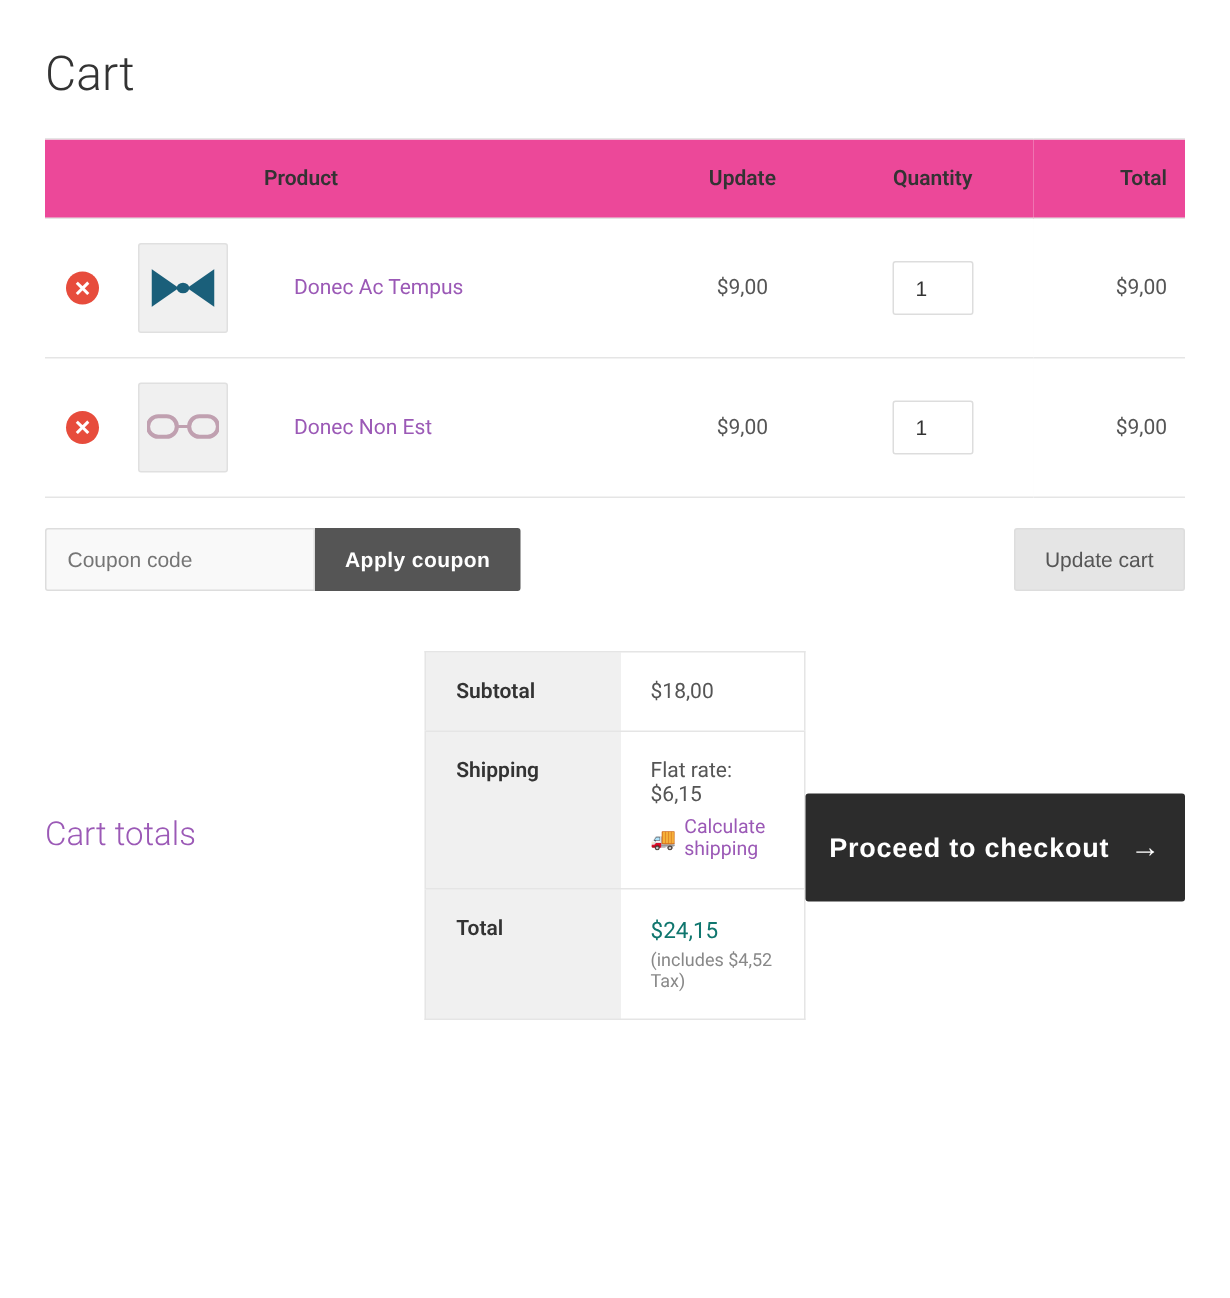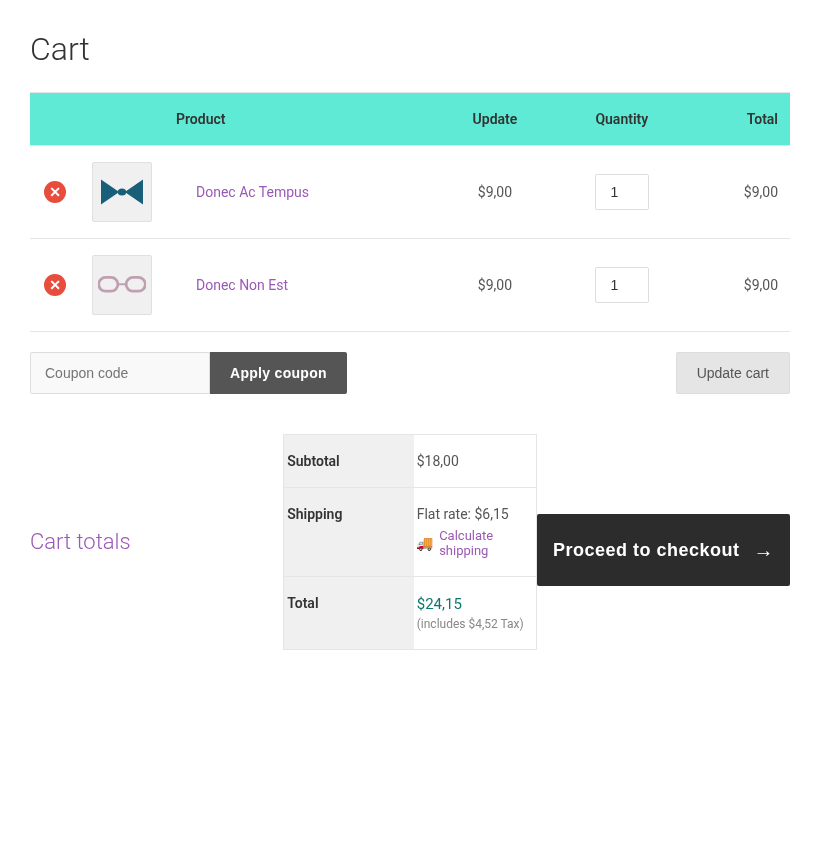--- a/index.html
+++ b/index.html
@@ -30,21 +30,21 @@
     }
     .cart-table thead tr {
       border-top: 1px solid #e5e5e5;
       border-bottom: 1px solid #e5e5e5;
     }
     .cart-table th {
       padding: 18px 12px;
       text-align: left;
       font-weight: 600;
       color: #333;
-      background: #5eead4;
+      background: #ec4899;
     }
     .cart-table th.col-remove { width: 50px; }
     .cart-table th.col-image { width: 80px; }
     .cart-table th.col-product { }
     .cart-table th.col-price { text-align: center; }
     .cart-table th.col-quantity { text-align: center; }
     .cart-table th.col-total { text-align: right; }
 
     .cart-table tbody tr {
       border-bottom: 1px solid #e5e5e5;
@@ -190,21 +190,21 @@
       border-collapse: collapse;
       margin-bottom: 16px;
     }
     .cart-totals-table tr {
       border-bottom: 1px solid #e5e5e5;
     }
     .cart-totals-table tr:last-child {
       border-bottom: none;
     }
     .cart-totals-table td {
-      padding: 18px 3px;
+      padding: 18px 20px;
       vertical-align: top;
     }
     .totals-label {
       font-weight: 600;
       color: #333;
       width: 130px;
       background: #f0f0f0;
     }
     .totals-value {
       color: #555;

